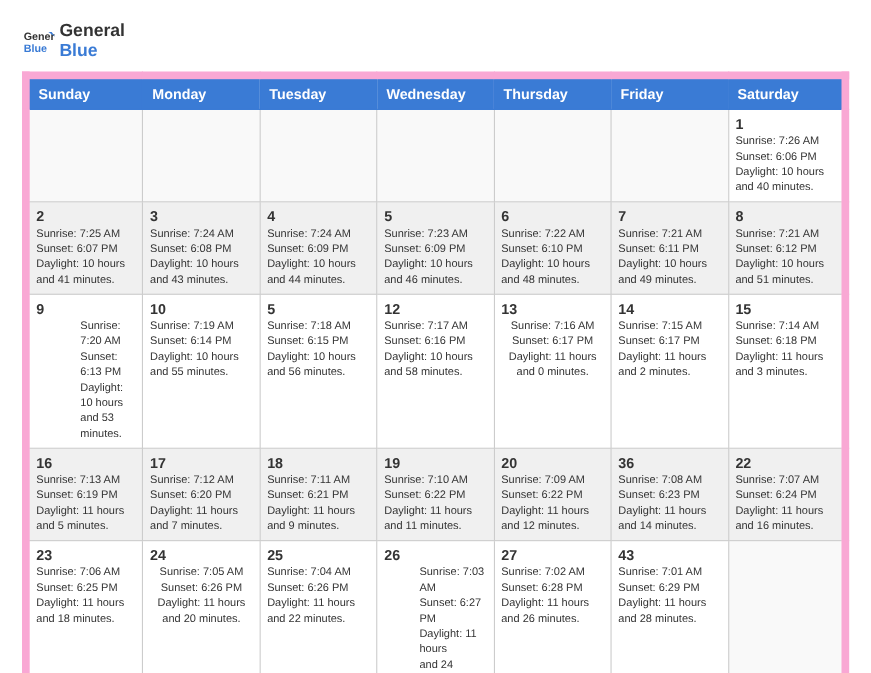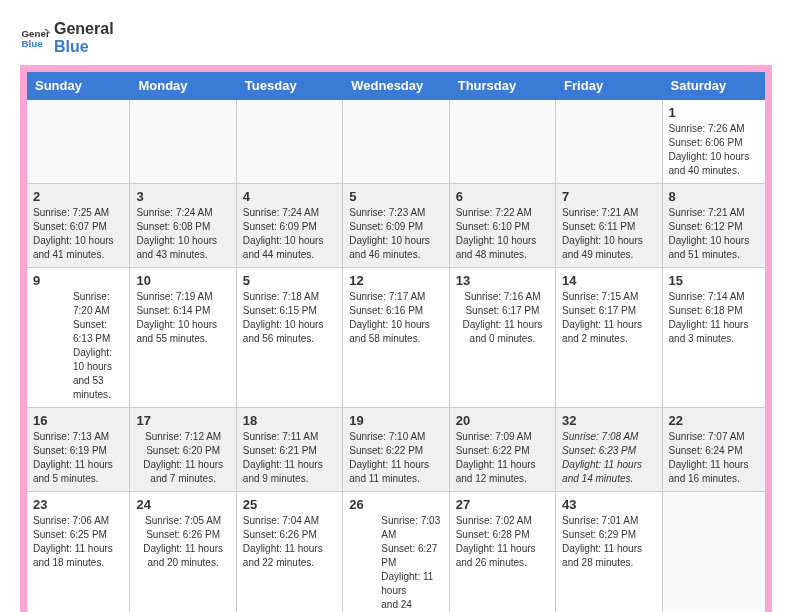--- a/index.html
+++ b/index.html
@@ -233,21 +233,21 @@
       <tr class="row-shaded">
         <td>
           <span class="day-number">16</span>
           <div class="day-info" style="white-space: pre-line;">Sunrise: 7:13 AM
 Sunset: 6:19 PM
 Daylight: 11 hours
 and 5 minutes.</div>
         </td>
         <td>
           <span class="day-number">17</span>
-          <div class="day-info" style="white-space: pre-line; text-align: center;">Sunrise: 7:12 AM
+          <div class="day-info" style="white-space: pre-line;">Sunrise: 7:12 AM
 Sunset: 6:20 PM
 Daylight: 11 hours
 and 7 minutes.</div>
         </td>
         <td>
           <span class="day-number">18</span>
           <div class="day-info" style="white-space: pre-line;">Sunrise: 7:11 AM
 Sunset: 6:21 PM
 Daylight: 11 hours
 and 9 minutes.</div>
@@ -260,22 +260,22 @@
 and 11 minutes.</div>
         </td>
         <td>
           <span class="day-number">20</span>
           <div class="day-info" style="white-space: pre-line;">Sunrise: 7:09 AM
 Sunset: 6:22 PM
 Daylight: 11 hours
 and 12 minutes.</div>
         </td>
         <td>
-          <span class="day-number">32</span>
-          <div class="day-info" style="white-space: pre-line; font-style: italic;">Sunrise: 7:08 AM
+          <span class="day-number">36</span>
+          <div class="day-info" style="white-space: pre-line;">Sunrise: 7:08 AM
 Sunset: 6:23 PM
 Daylight: 11 hours
 and 14 minutes.</div>
         </td>
         <td>
           <span class="day-number">22</span>
           <div class="day-info" style="white-space: pre-line;">Sunrise: 7:07 AM
 Sunset: 6:24 PM
 Daylight: 11 hours
 and 16 minutes.</div>

